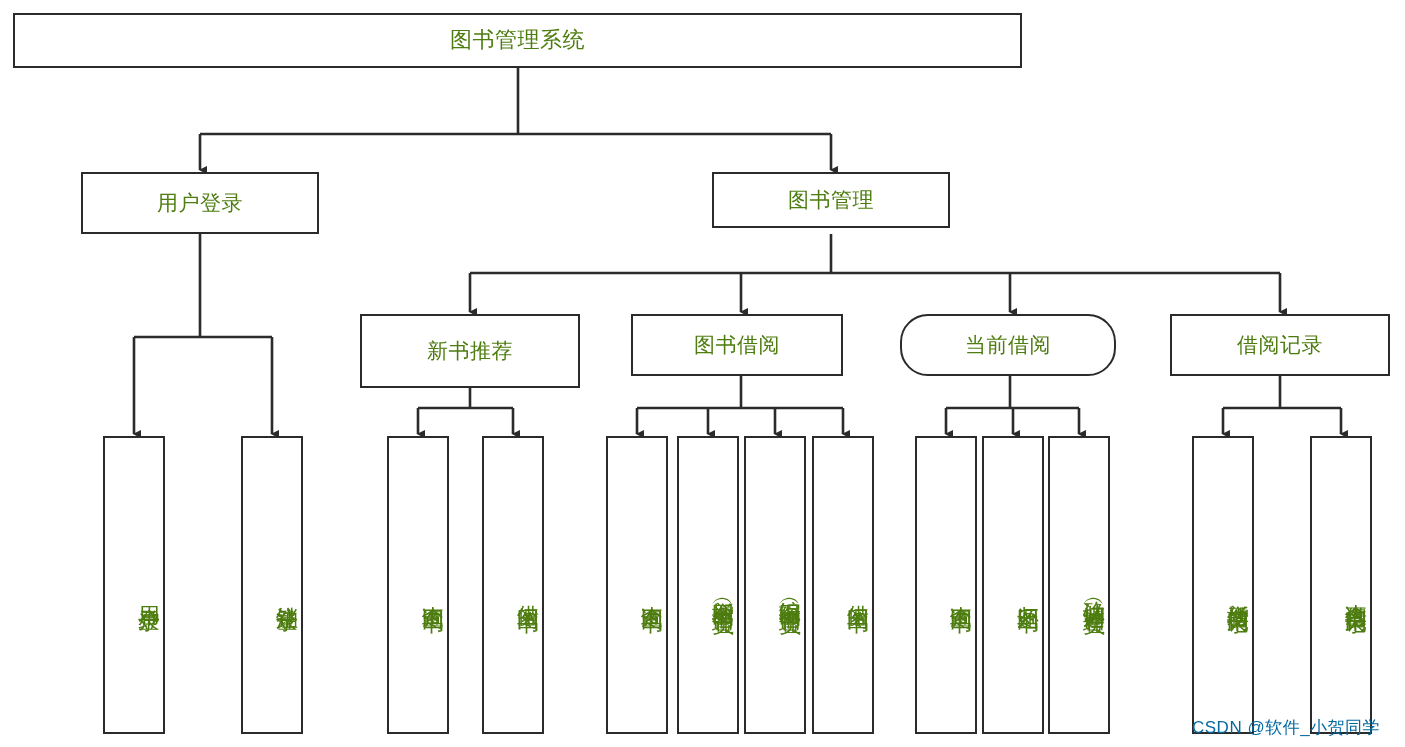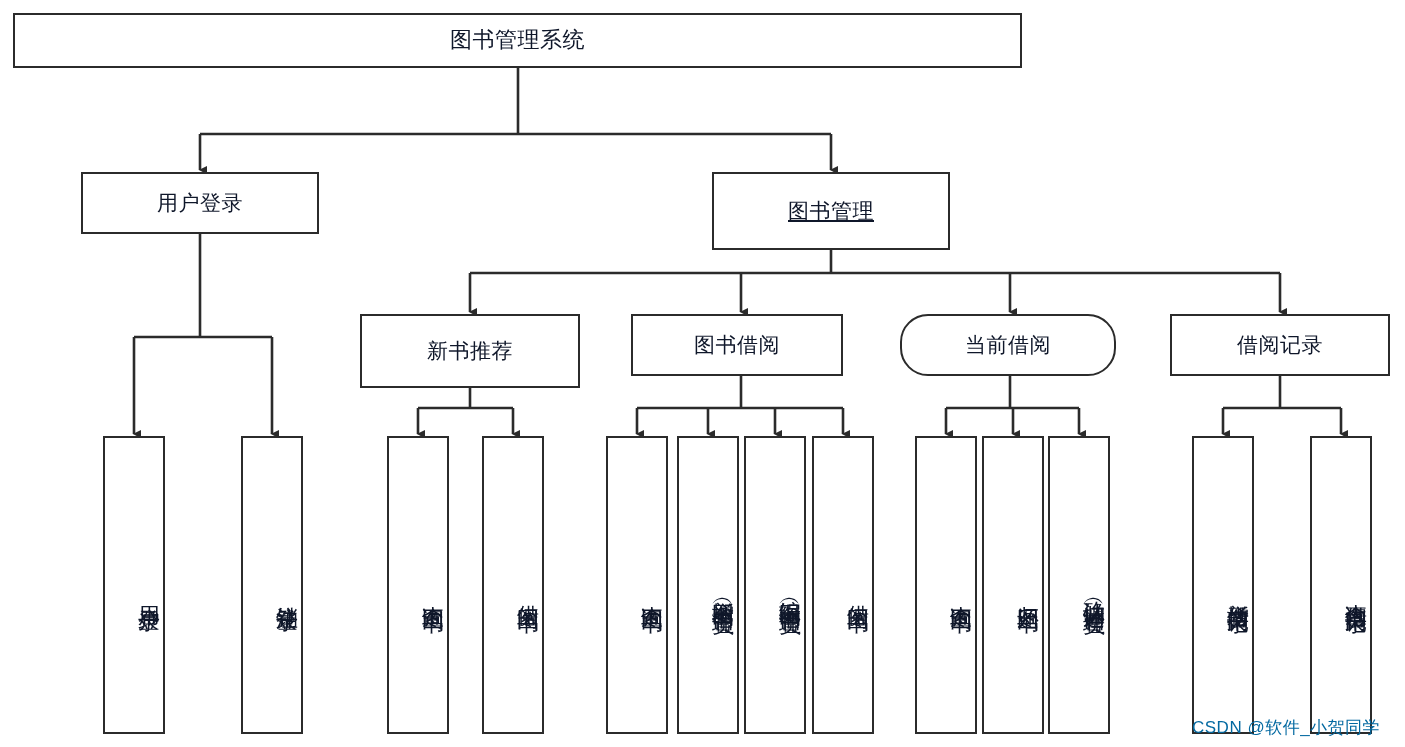--- a/index.html
+++ b/index.html
@@ -30,21 +30,21 @@
   }
   .node {
     position: absolute;
     box-sizing: border-box;
     background: #ffffff;
     border: 2px solid #2b2b2b;
     display: flex;
     align-items: center;
     justify-content: center;
     text-align: center;
-    color: #0f172a;
+    color: #4d7c0f;
   }
   .node-h {
     font-size: 21px;
     letter-spacing: 0.5px;
     line-height: 1.2;
   }
   .node-root {
     font-size: 22px;
   }
   .node-v {
@@ -111,21 +111,21 @@
         <line x1="1280" y1="376" x2="1280" y2="408"></line>
         <line x1="1223" y1="408" x2="1341" y2="408"></line>
         <line x1="1223" y1="408" x2="1223" y2="434" marker-end="url(#arrowhead)"></line>
         <line x1="1341" y1="408" x2="1341" y2="434" marker-end="url(#arrowhead)"></line>
       </g>
   </svg>
 
   <div class="node node-h node-root" style="left: 13px; top: 13px; width: 1009px; height: 55px;">图书管理系统</div>
 
   <div class="node node-h" style="left: 81px; top: 172px; width: 238px; height: 62px;">用户登录</div>
-  <div class="node node-h" style="left: 712px; top: 172px; width: 238px; height: 78px; text-decoration: underline;">图书管理</div>
+  <div class="node node-h" style="left: 712px; top: 172px; width: 238px; height: 56px;">图书管理</div>
 
   <div class="node node-h" style="left: 360px; top: 314px; width: 220px; height: 74px;">新书推荐</div>
   <div class="node node-h" style="left: 631px; top: 314px; width: 212px; height: 62px;">图书借阅</div>
   <div class="node node-h" style="left: 900px; top: 314px; width: 216px; height: 62px; border-radius: 28px;">当前借阅</div>
   <div class="node node-h" style="left: 1170px; top: 314px; width: 220px; height: 62px;">借阅记录</div>
 
   <div class="node node-v" style="left: 103px; top: 436px; width: 62px; height: 298px;">用户登录</div>
   <div class="node node-v" style="left: 241px; top: 436px; width: 62px; height: 298px;">注销登录</div>
   <div class="node node-v" style="left: 387px; top: 436px; width: 62px; height: 298px;">查询图书</div>
   <div class="node node-v" style="left: 482px; top: 436px; width: 62px; height: 298px;">借阅图书</div>

